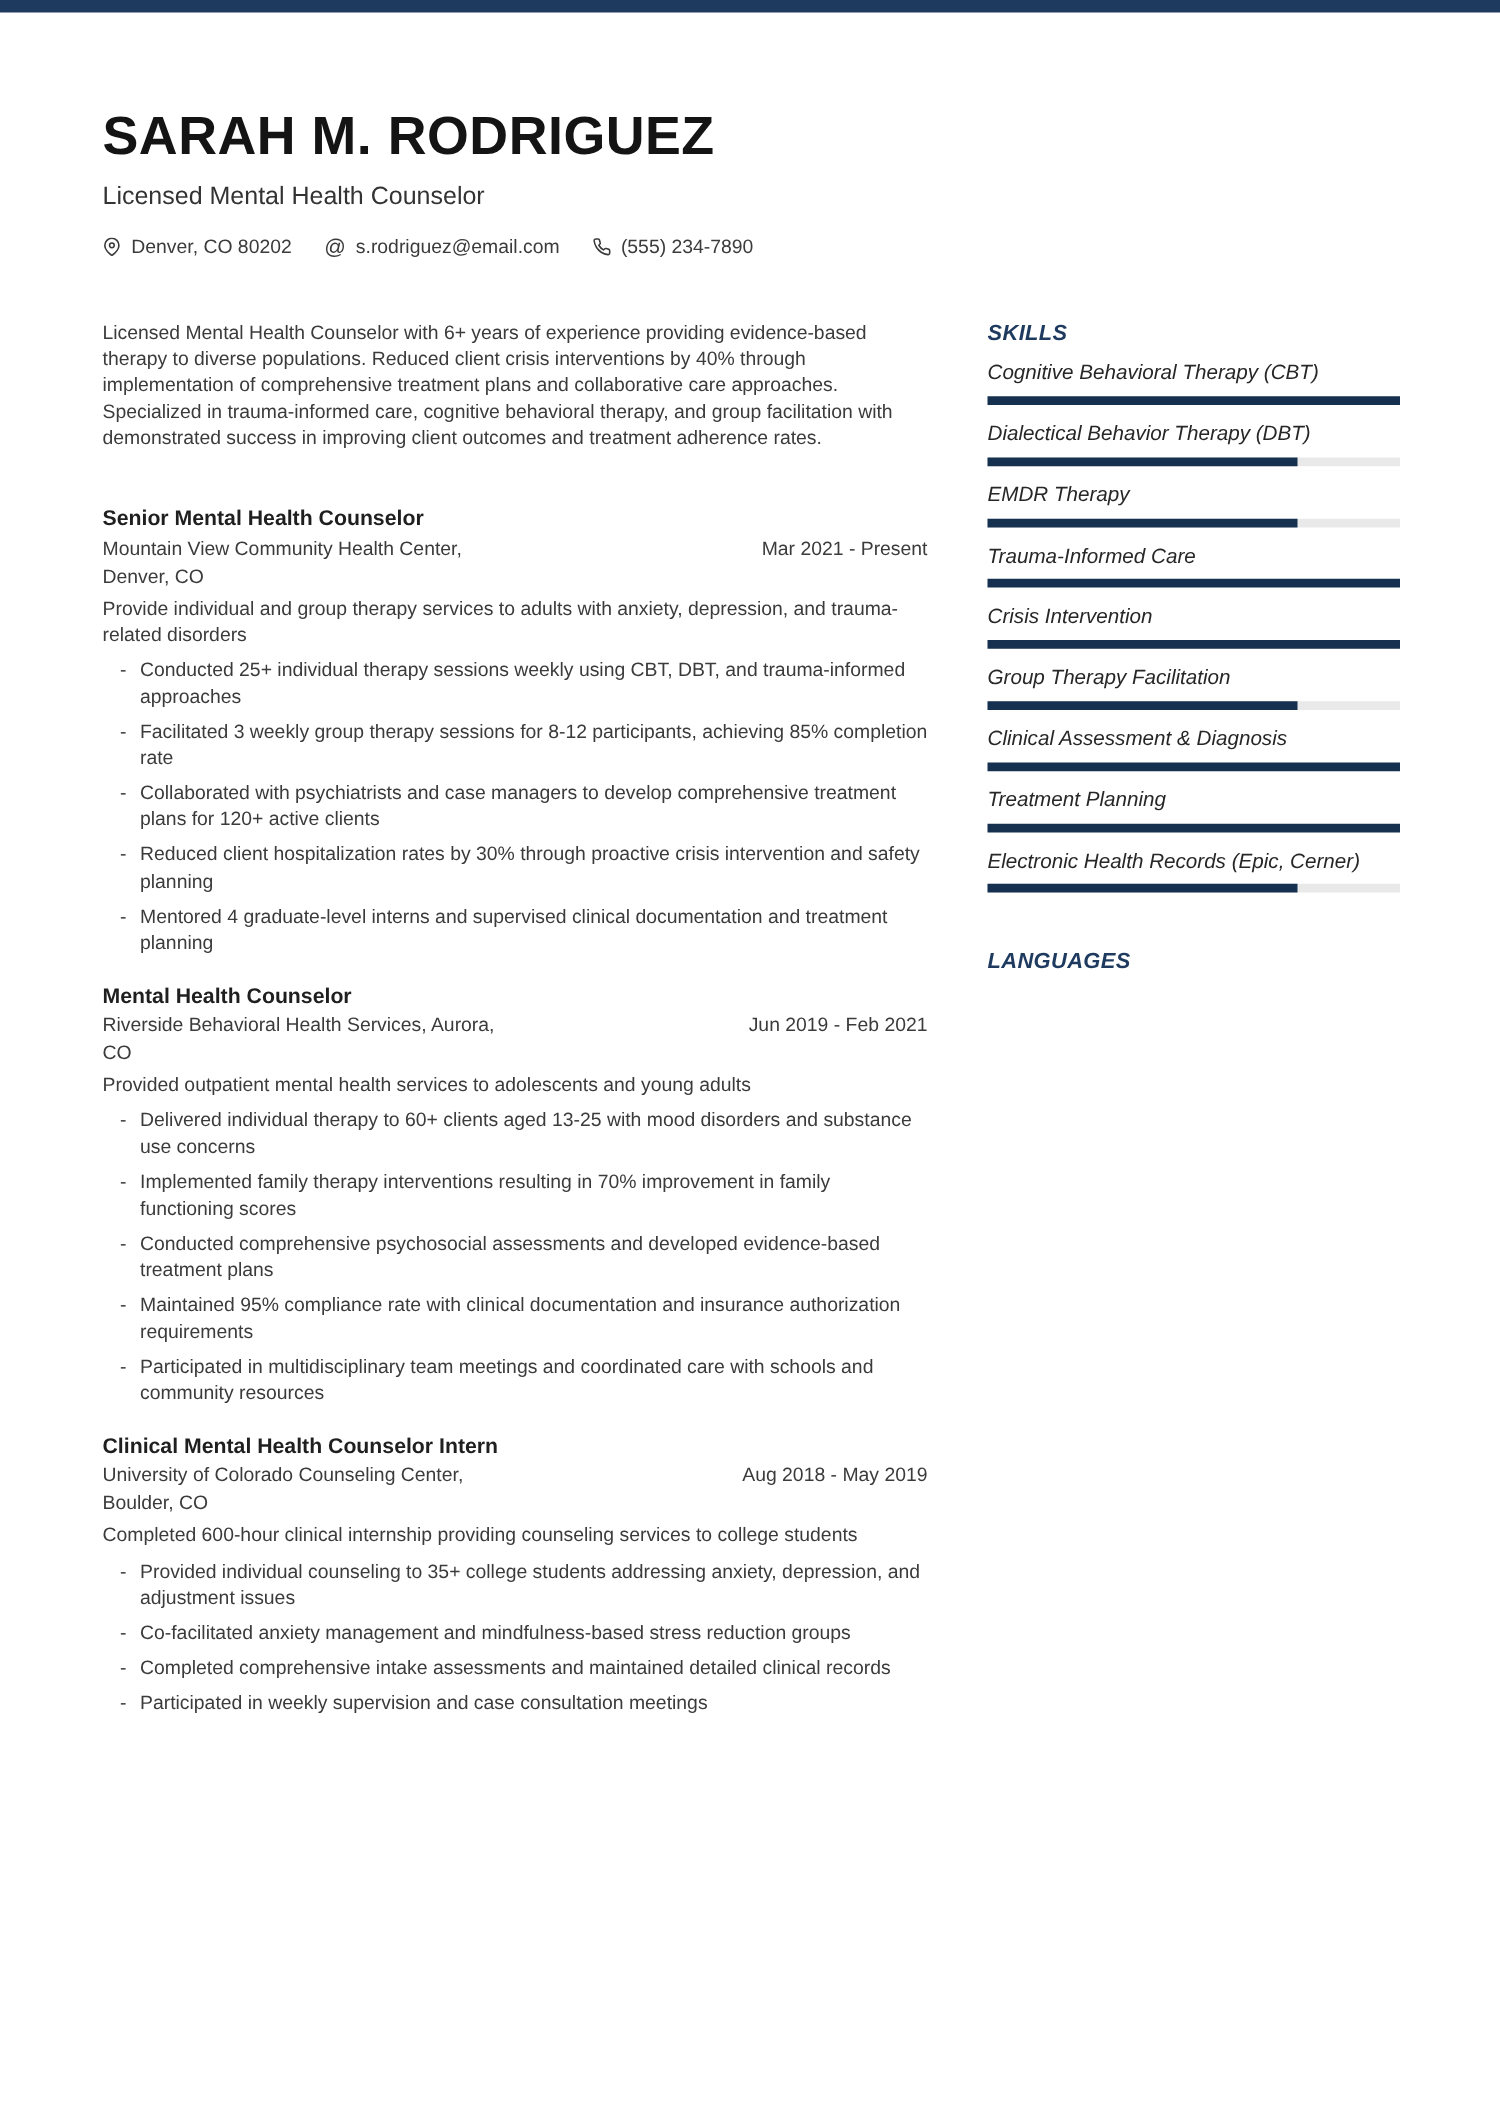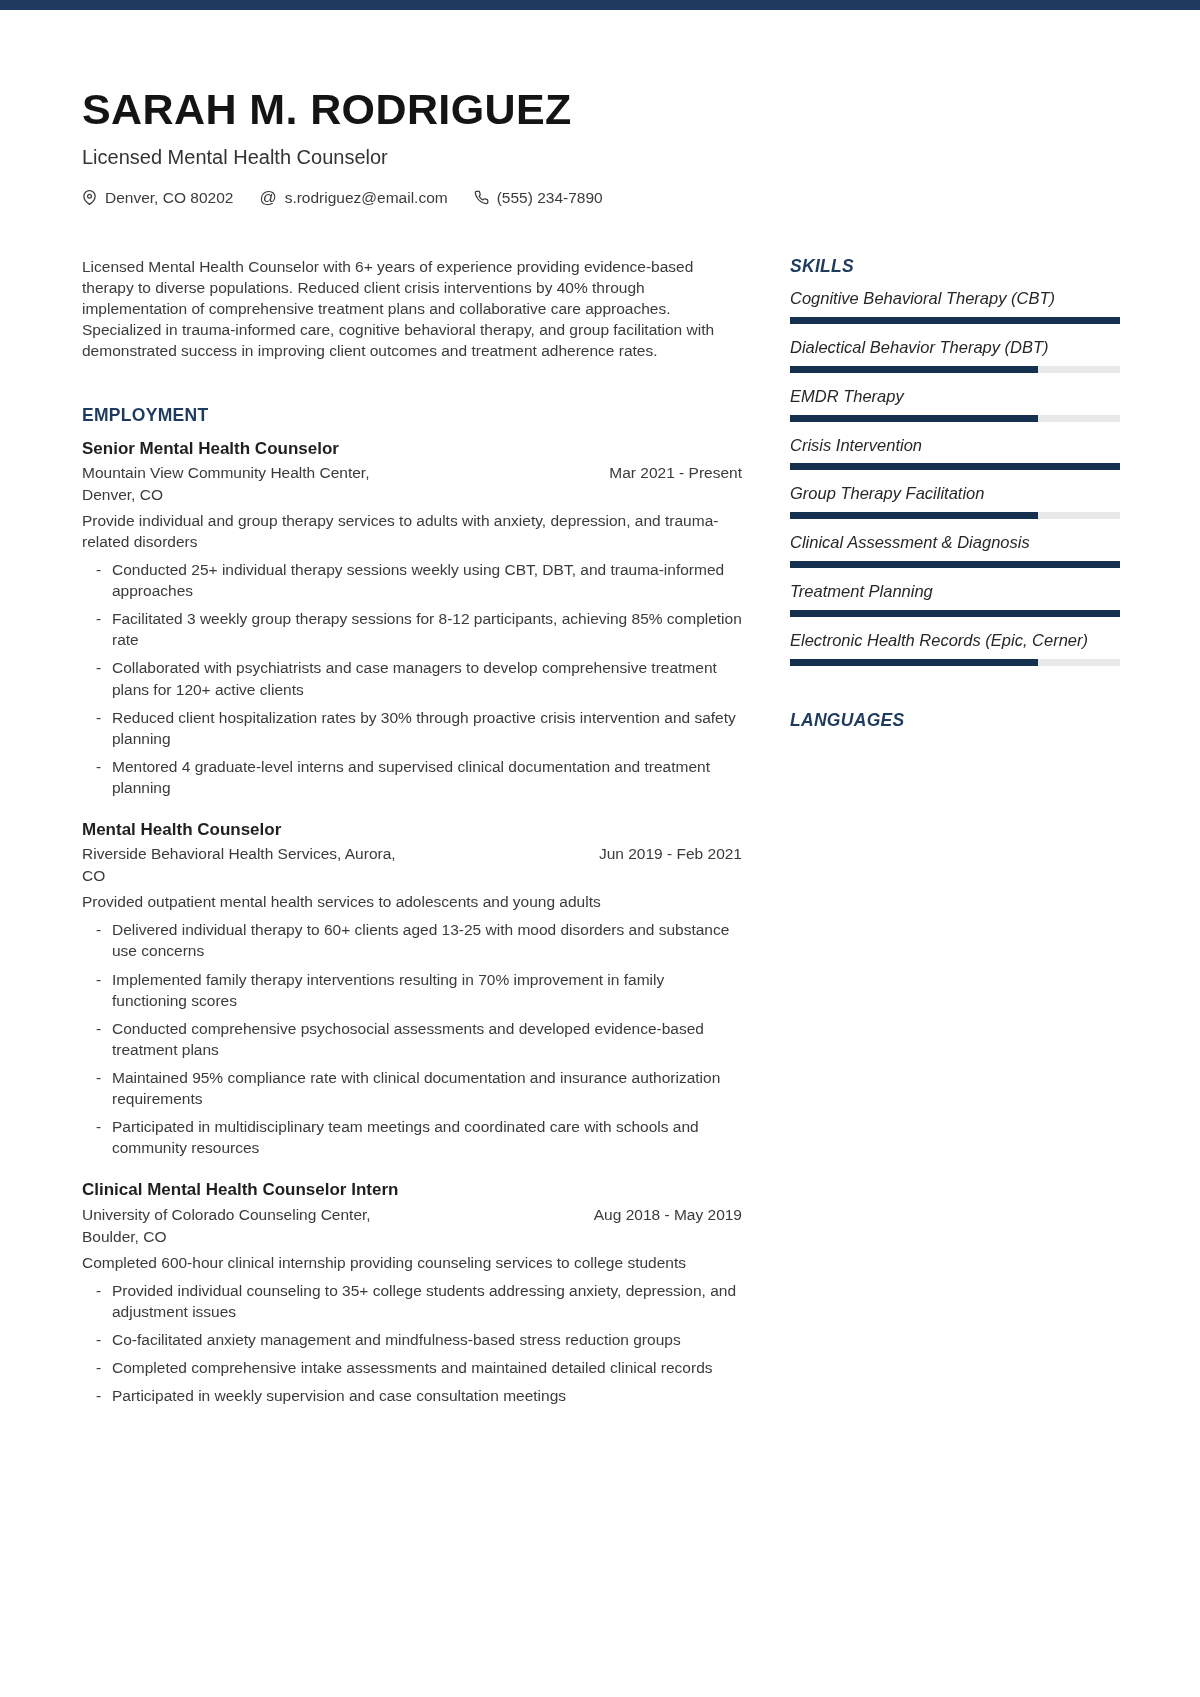--- a/index.html
+++ b/index.html
@@ -77,21 +77,20 @@
     </div>
   </div>
 </header>
 
 <div class="columns">
   <div class="col-left">
     <section>
       <p class="summary-text">Licensed Mental Health Counselor with 6+ years of experience providing evidence-based therapy to diverse populations. Reduced client crisis interventions by 40% through implementation of comprehensive treatment plans and collaborative care approaches. Specialized in trauma-informed care, cognitive behavioral therapy, and group facilitation with demonstrated success in improving client outcomes and treatment adherence rates.</p>
     </section>
     <section>
-      <h2 class="section-heading">EMPLOYMENT</h2>
       <div id="jobs">
           <div class="job">
             <div class="job-title">Senior Mental Health Counselor</div>
             <div class="job-meta">
               <div class="job-company">Mountain View Community Health Center, Denver, CO</div>
               <div class="job-dates">Mar 2021 - Present</div>
             </div>
             <p class="job-desc">Provide individual and group therapy services to adults with anxiety, depression, and trauma-related disorders</p>
             <ul class="job-bullets">
               <li>Conducted 25+ individual therapy sessions weekly using CBT, DBT, and trauma-informed approaches</li>
@@ -149,20 +148,26 @@
               <div class="bar-fill" style="width: 75%;"></div>
             </div>
           </div>
           <div class="skill">
             <div class="skill-name">EMDR Therapy</div>
             <div class="bar-track">
               <div class="bar-fill" style="width: 75%;"></div>
             </div>
           </div>
           <div class="skill">
+            <div class="skill-name">Trauma-Informed Care</div>
+            <div class="bar-track">
+              <div class="bar-fill" style="width: 100%;"></div>
+            </div>
+          </div>
+          <div class="skill">
             <div class="skill-name">Crisis Intervention</div>
             <div class="bar-track">
               <div class="bar-fill" style="width: 100%;"></div>
             </div>
           </div>
           <div class="skill">
             <div class="skill-name">Group Therapy Facilitation</div>
             <div class="bar-track">
               <div class="bar-fill" style="width: 75%;"></div>
             </div>

